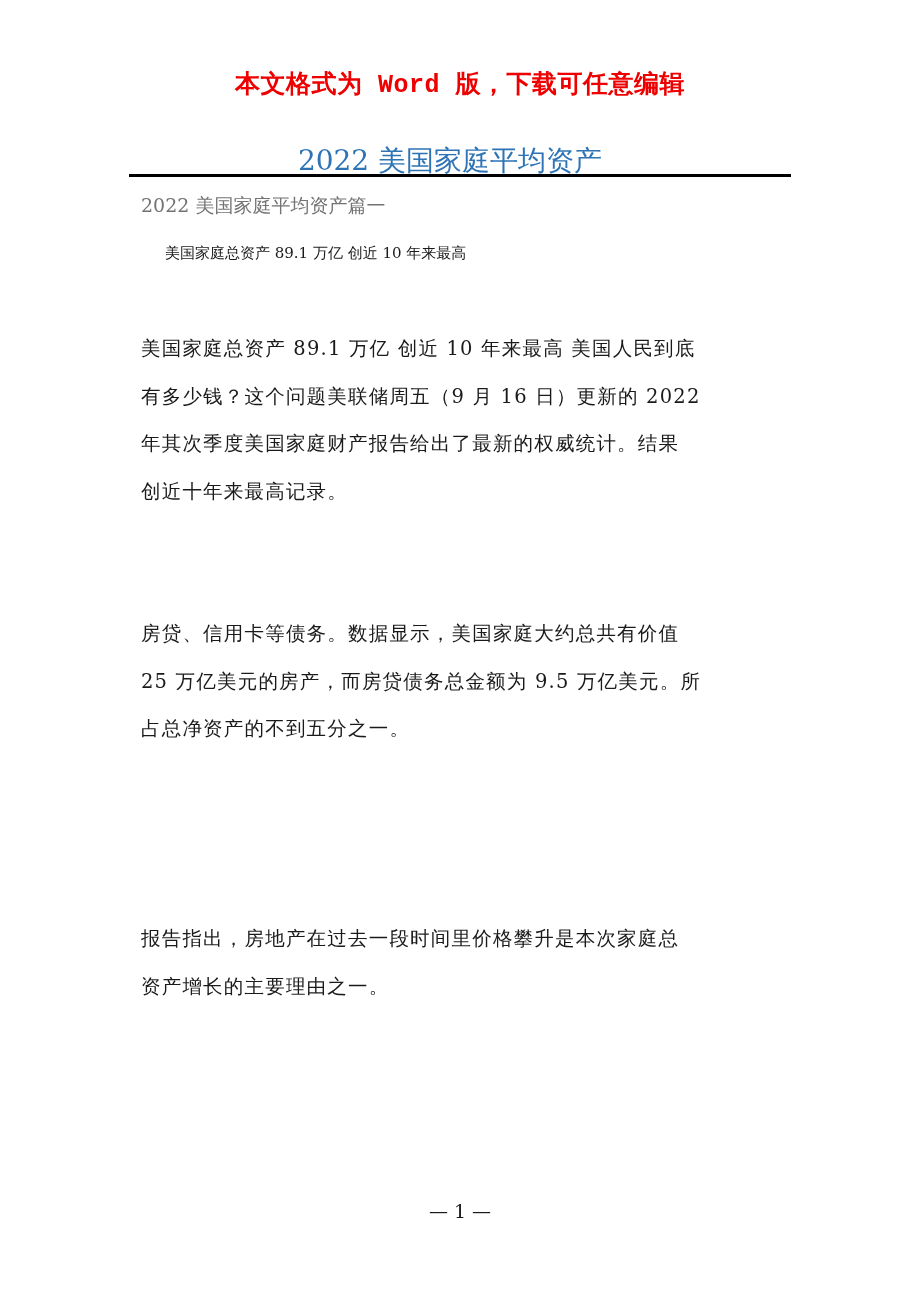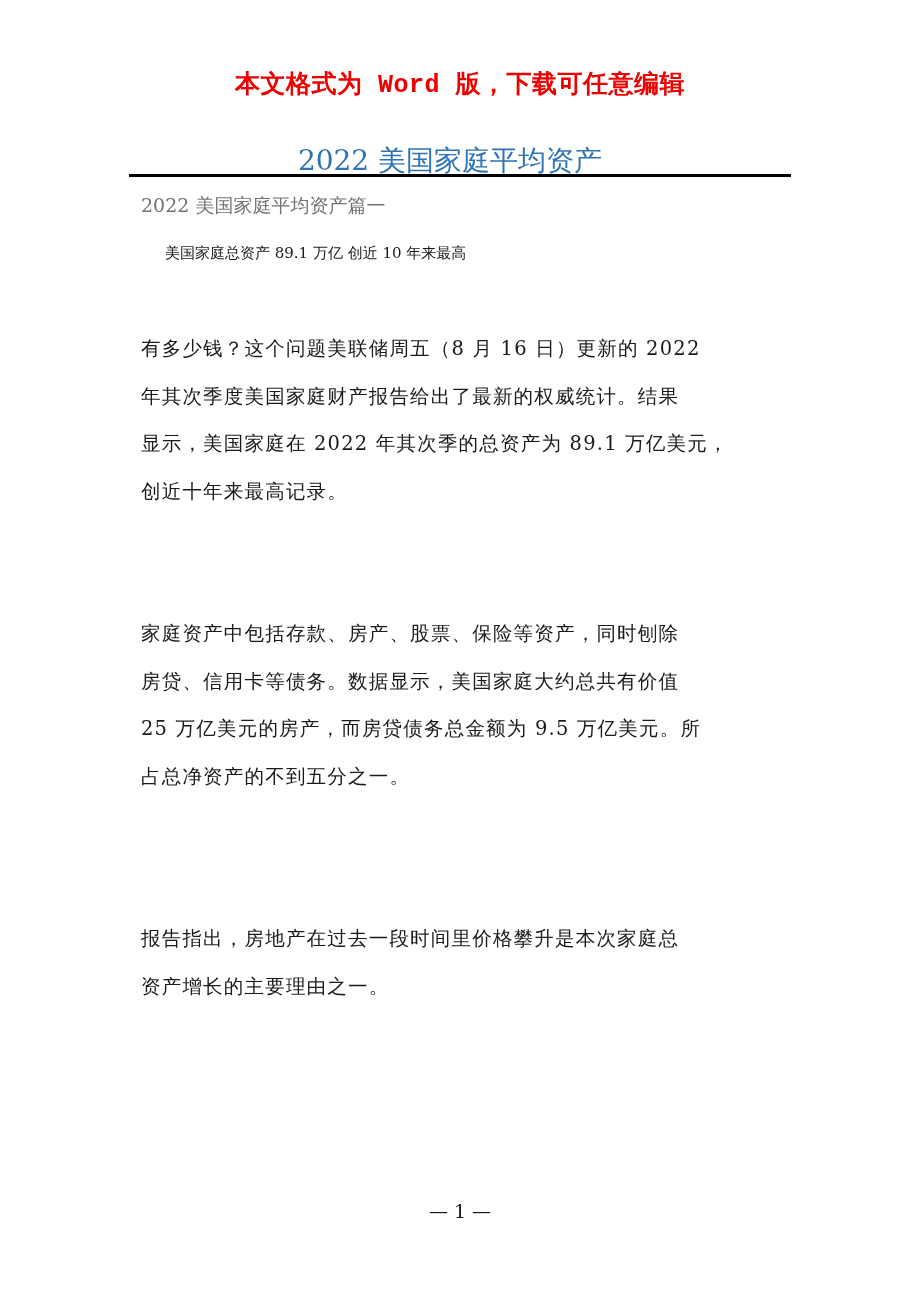--- a/index.html
+++ b/index.html
@@ -108,28 +108,27 @@
 
   <div class="doc-title">2022 美国家庭平均资产</div>
 
   <div class="rule"></div>
 
   <div class="section-heading">2022 美国家庭平均资产篇一</div>
 
   <div class="sub-heading">美国家庭总资产 89.1 万亿  创近 10 年来最高</div>
 
   <div class="para p1">
-    <span class="line">有多少钱？这个问题美联储周五（8 月 16 日）更新的 2022</span>
+    <span class="line">美国家庭总资产 89.1 万亿  创近 10 年来最高  美国人民到底</span>
+    <span class="line">有多少钱？这个问题美联储周五（9 月 16 日）更新的 2022</span>
     <span class="line">年其次季度美国家庭财产报告给出了最新的权威统计。结果</span>
-    <span class="line">显示，美国家庭在 2022 年其次季的总资产为 89.1 万亿美元，</span>
     <span class="line">创近十年来最高记录。</span>
   </div>
 
   <div class="para p2">
-    <span class="line">家庭资产中包括存款、房产、股票、保险等资产，同时刨除</span>
     <span class="line">房贷、信用卡等债务。数据显示，美国家庭大约总共有价值</span>
     <span class="line">25 万亿美元的房产，而房贷债务总金额为 9.5 万亿美元。所</span>
     <span class="line">占总净资产的不到五分之一。</span>
   </div>
 
   <div class="para p3">
     <span class="line">报告指出，房地产在过去一段时间里价格攀升是本次家庭总</span>
     <span class="line">资产增长的主要理由之一。</span>
   </div>
 

